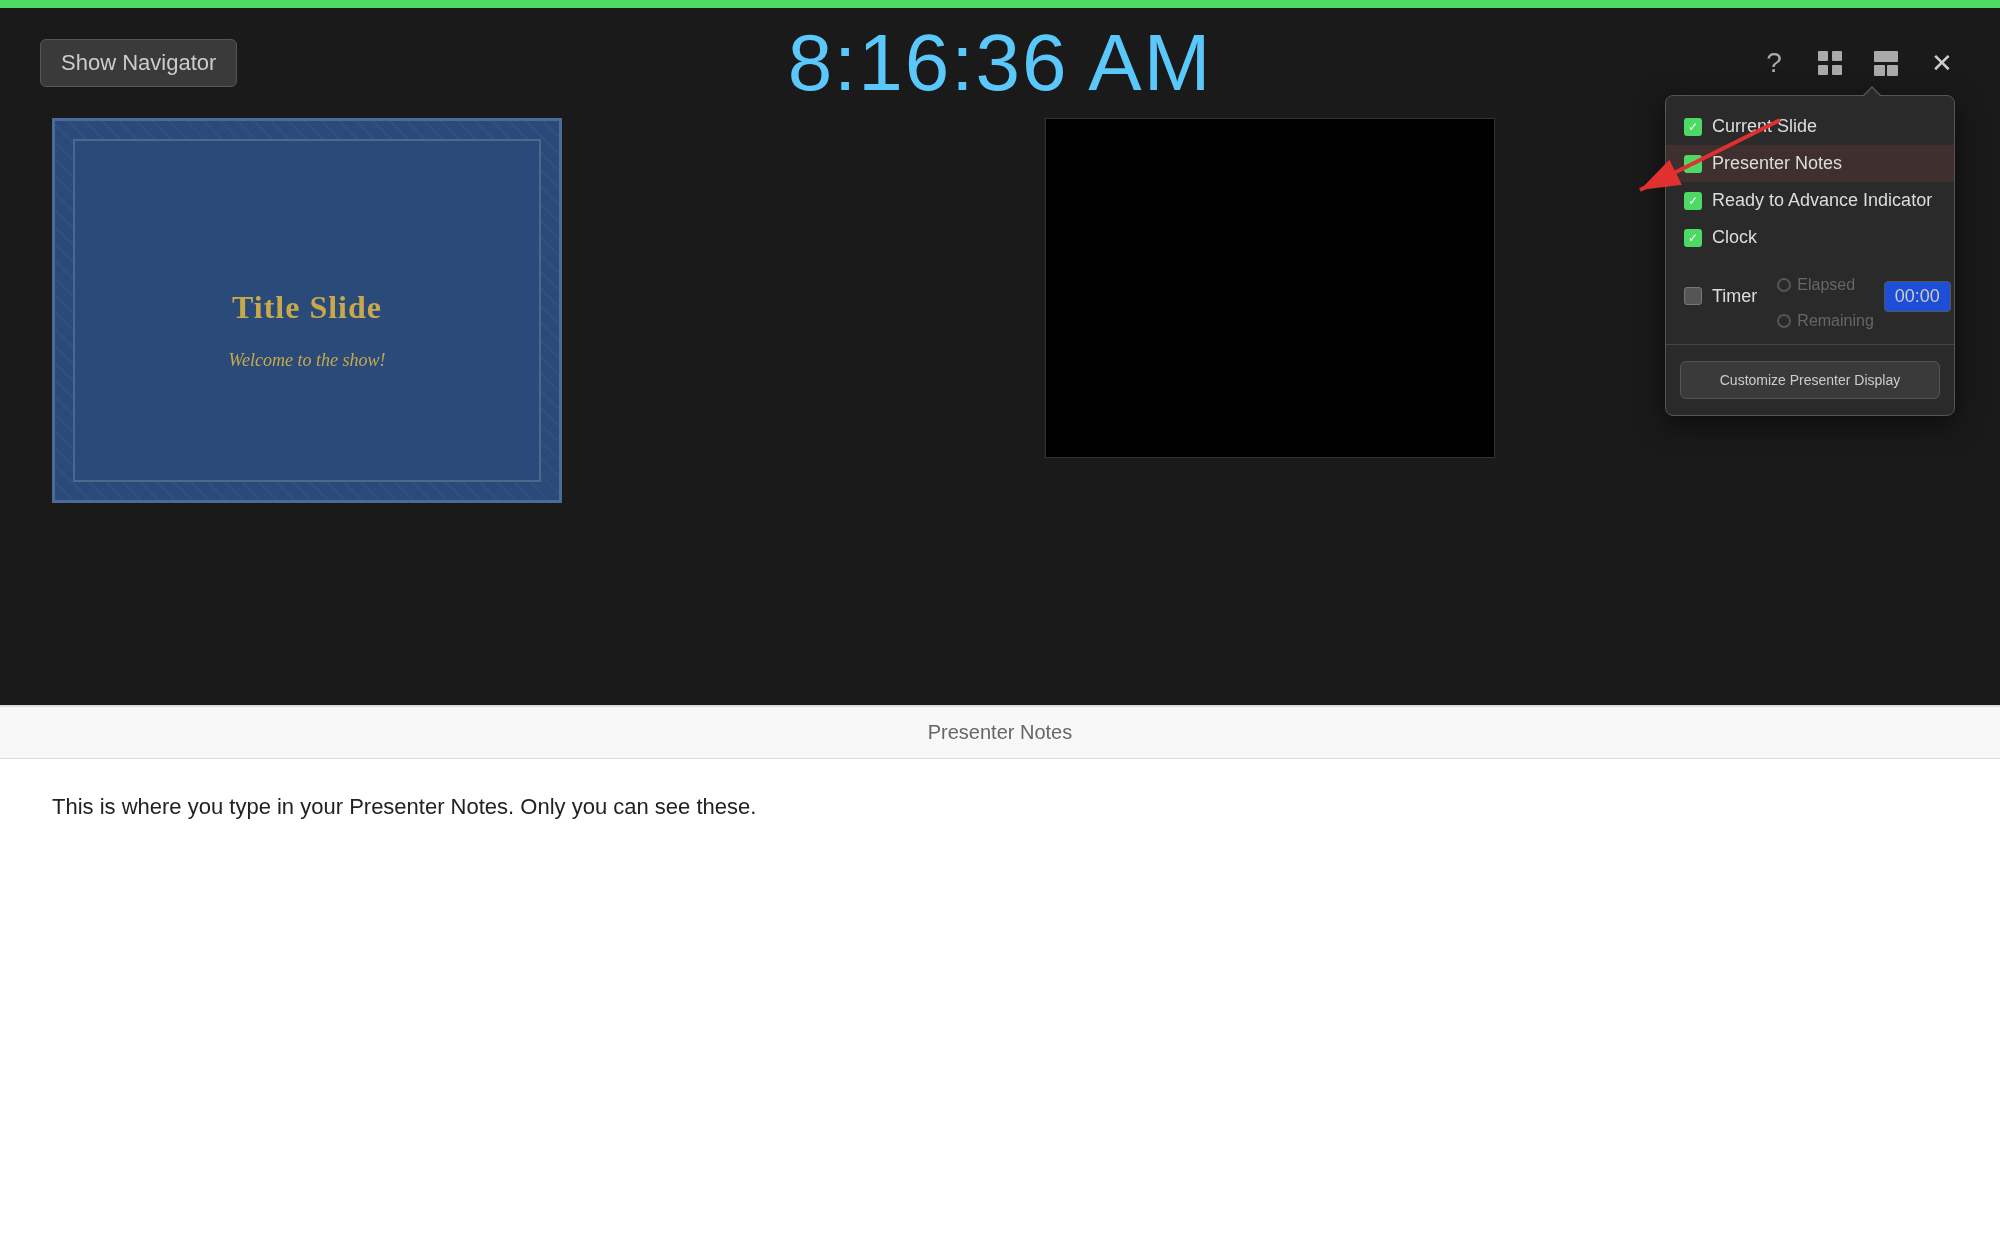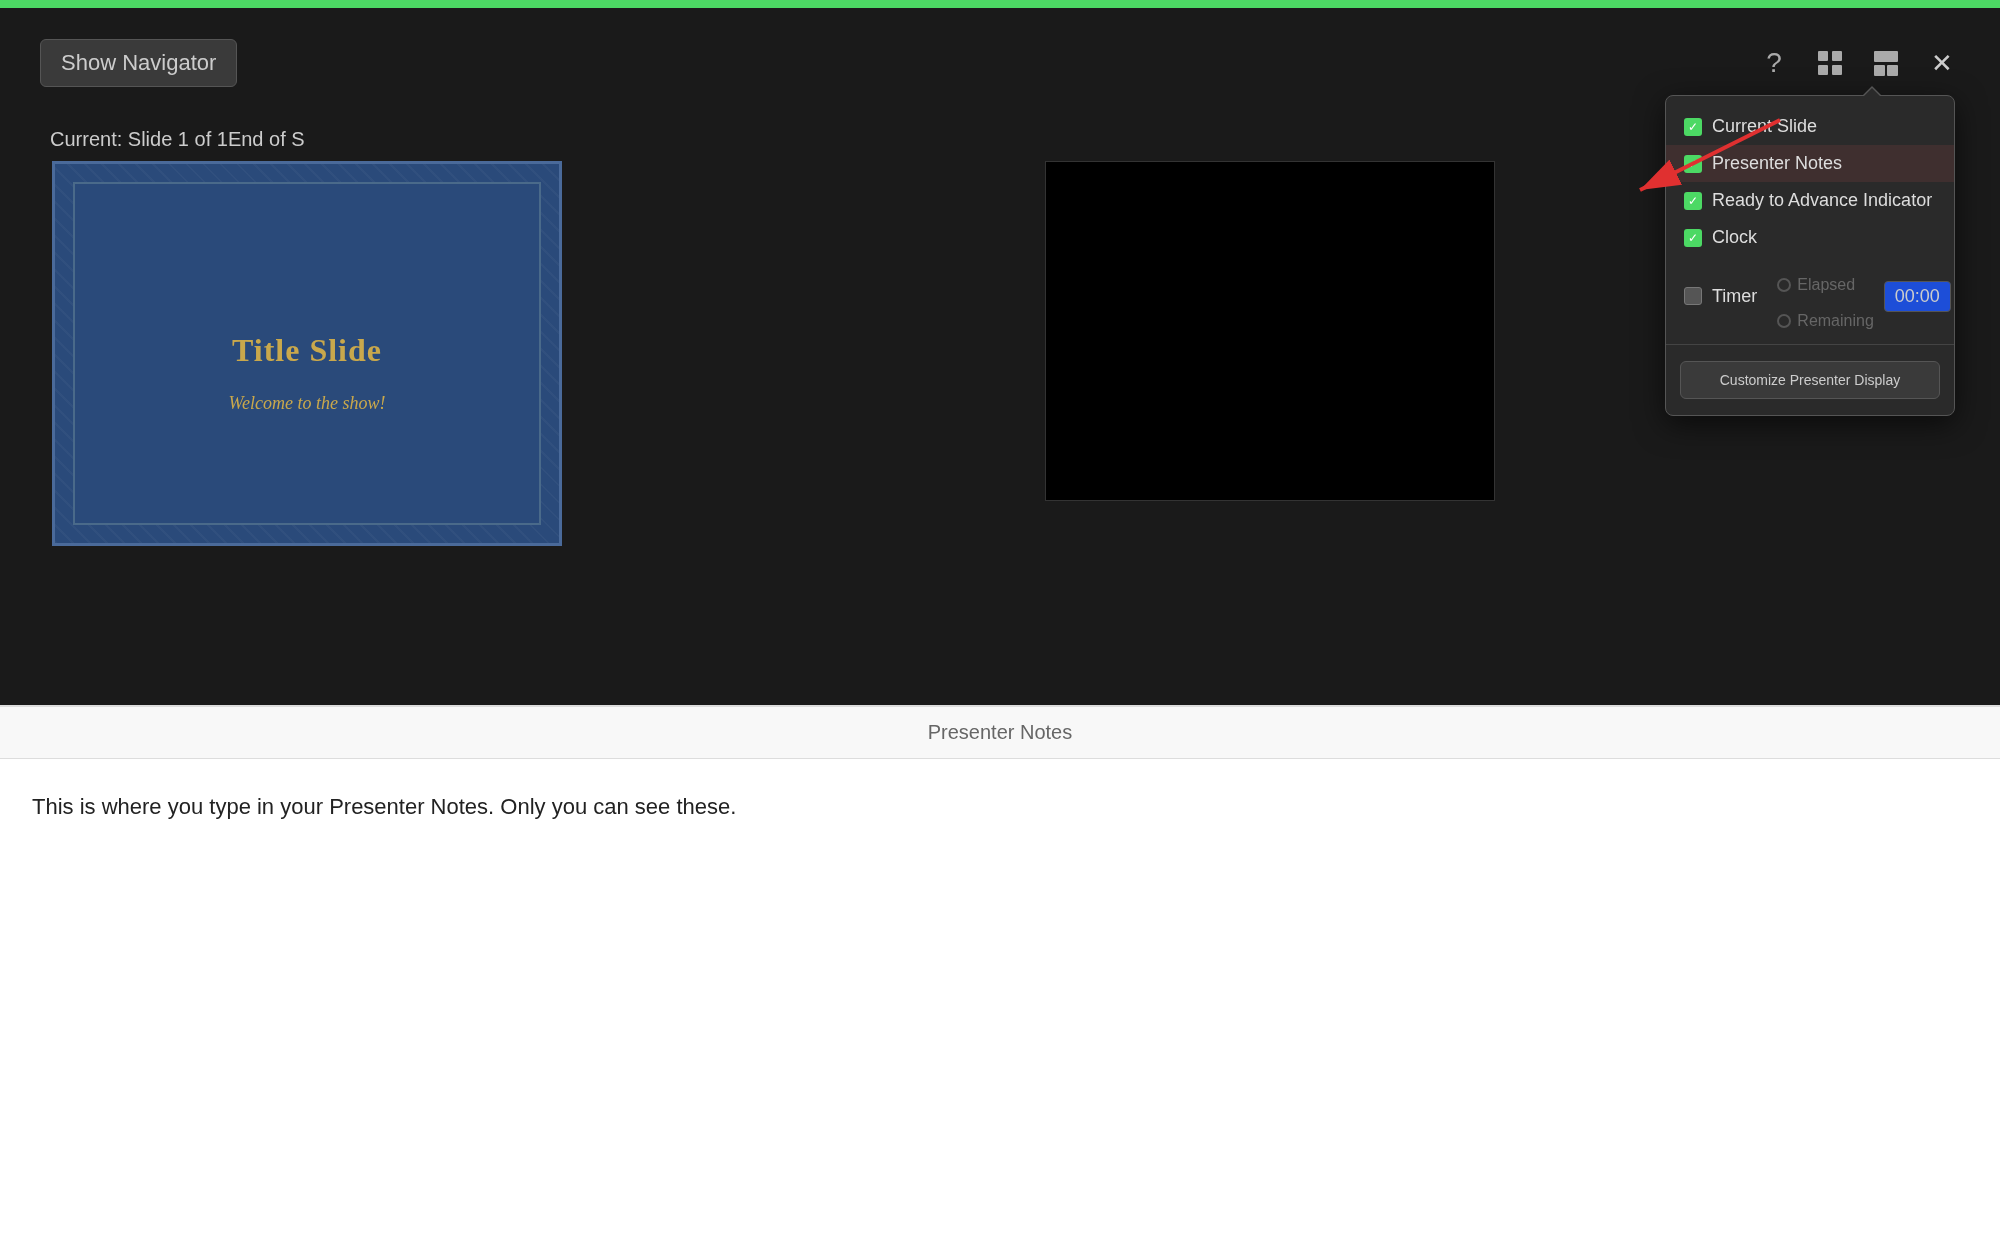--- a/index.html
+++ b/index.html
@@ -208,21 +208,21 @@
     .presenter-notes-header {
       text-align: center;
       padding: 14px;
       color: #666;
       font-size: 20px;
       border-bottom: 1px solid #ddd;
       background: #f8f8f8;
     }
 
     .presenter-notes-body {
-      padding: 30px 32px;
+      padding: 30px 52px;
       color: #222;
       font-size: 22px;
       line-height: 1.6;
     }
 
     
     .dropdown-panel {
       position: absolute;
       top: 95px;
       right: 45px;
@@ -367,20 +367,21 @@
       background: rgba(255, 100, 100, 0.1);
     }
   </style>
 </head>
 <body>
 
 <div class="top-bar"></div>
 
 <div class="header">
   <button class="show-navigator-btn">Show Navigator</button>
+  <div class="clock-display">8:16:36 AM</div>
   <div class="toolbar-icons">
     <div class="toolbar-icon">?</div>
     <div class="toolbar-icon">
 
       <svg width="28" height="28" viewBox="0 0 28 28" fill="none">
         <rect x="2" y="2" width="10" height="10" rx="1" fill="#aaa"></rect>
         <rect x="16" y="2" width="10" height="10" rx="1" fill="#aaa"></rect>
         <rect x="2" y="16" width="10" height="10" rx="1" fill="#aaa"></rect>
         <rect x="16" y="16" width="10" height="10" rx="1" fill="#aaa"></rect>
       </svg>
@@ -393,25 +394,20 @@
         <rect x="15" y="16" width="11" height="11" rx="1" fill="#aaa"></rect>
       </svg>
     </div>
     <div class="toolbar-icon close-x">✕</div>
   </div>
 </div>
 
 <div class="main-content">
 
   <div class="slides-area">
-    <div class="slide-labels">
-      <span>Current: Slide 1 of 1</span>
-      <span>End of S</span>
-      <span style="flex:1"></span>
-    </div>
 
     <div class="slides-row">
 
       <div class="current-slide-container">
         <div class="slide-frame">
           <div class="slide-pattern"></div>
           <div class="slide-inner-border"></div>
           <div class="slide-title-text">Title Slide</div>
           <div class="slide-subtitle-text">Welcome to the show!</div>
         </div>

